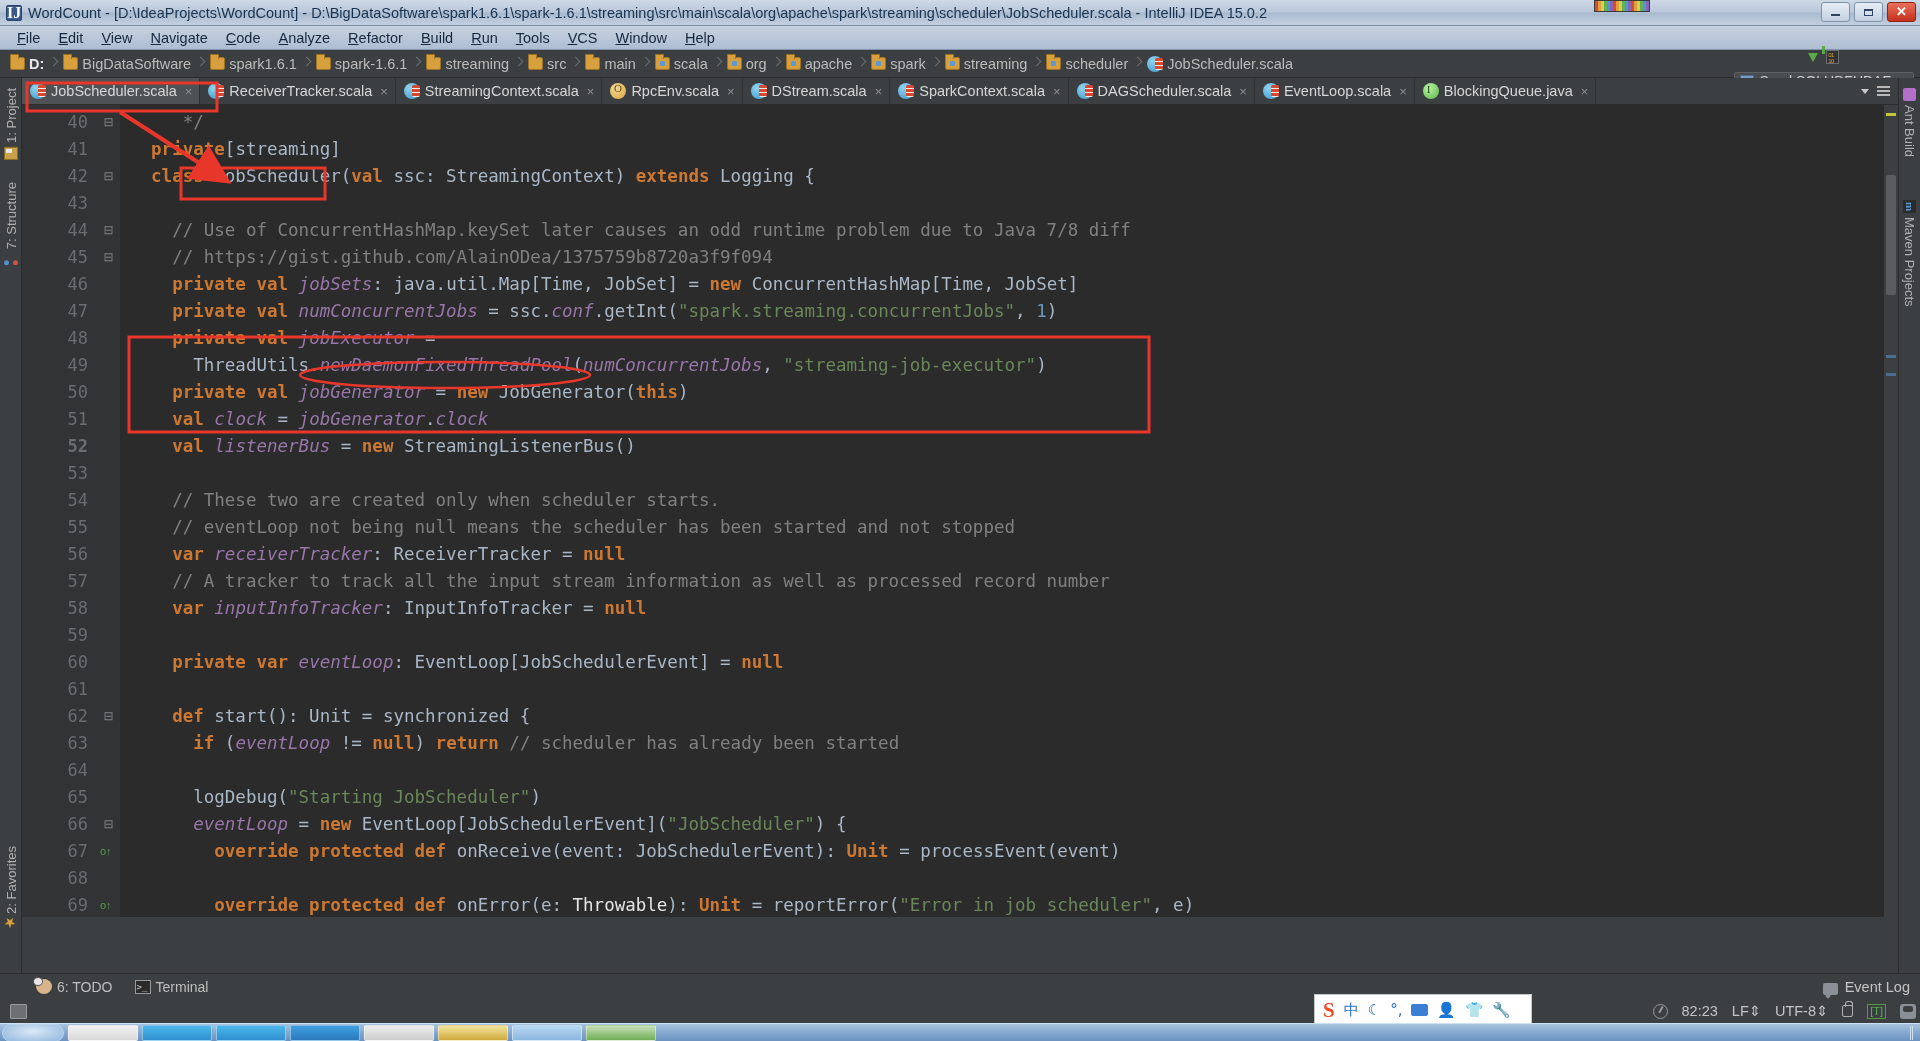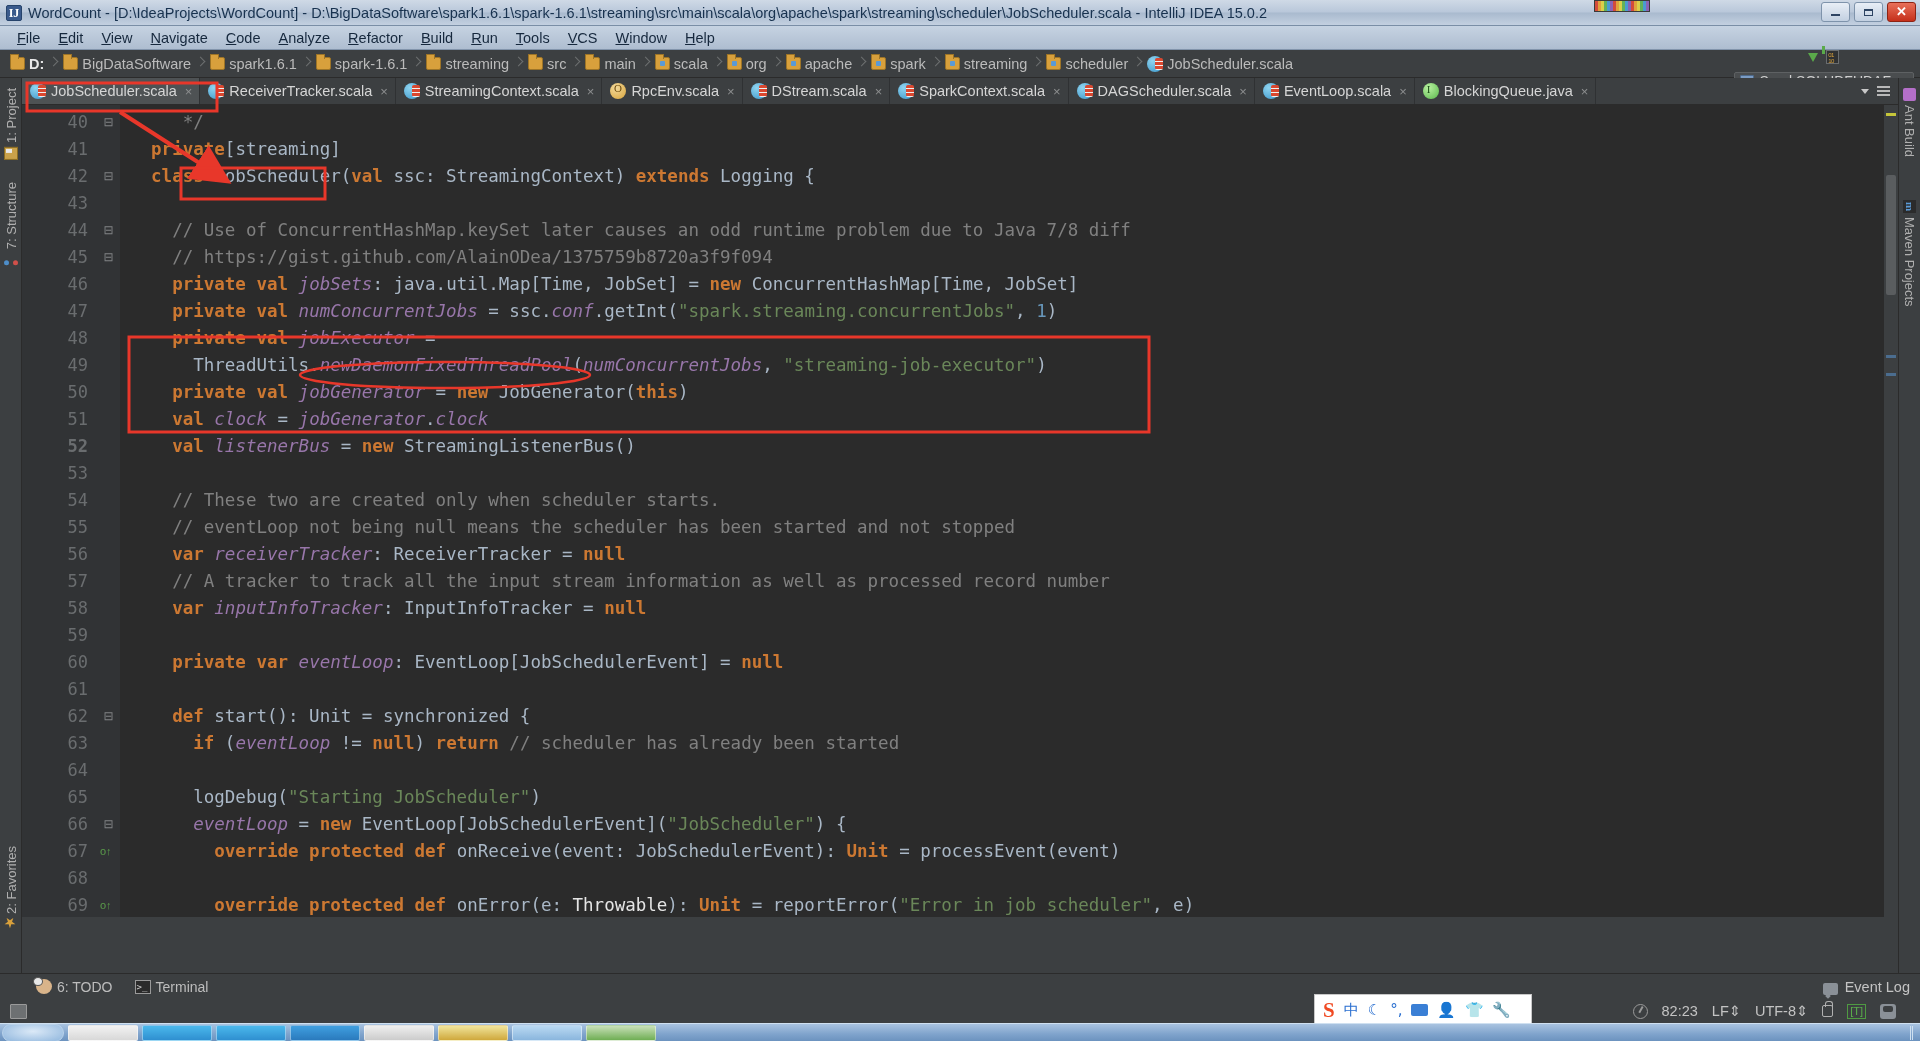--- a/index.html
+++ b/index.html
@@ -15,21 +15,21 @@
   
   .titlebar {
     position: absolute; left: 0; top: 0; width: 1920px; height: 26px;
     background: linear-gradient(to bottom, #cfd9e6 0%, #b9c7da 48%, #a9bace 52%, #c3d0e0 100%);
     border-bottom: 1px solid #7a8ea6;
     display: flex; align-items: center;
   }
   .tb-icon {
     width: 16px; height: 16px; margin-left: 6px; margin-right: 6px;
     background: #3a5a8c; border: 1px solid #26436b; border-radius: 2px;
-    color: #fff; font-size: 12px; line-height: 14px; text-align: center;
+    color: #fff; font-size: 16px; line-height: 14px; text-align: center;
     font-family: "Liberation Serif", serif; font-weight: bold;
   }
   .tb-title {
     font-size: 14.5px; color: #18324f; white-space: nowrap;
     font-family: "Liberation Sans", sans-serif;
   }
   .tb-rainbow {
     position: absolute; left: 1594px; top: 0px; width: 56px; height: 12px;
     background: repeating-linear-gradient(to right,
        #d34b3b 0px, #d34b3b 3px, #e0a13c 3px, #e0a13c 6px,
@@ -261,21 +261,21 @@
 
   
   .statusbar {
     position: absolute; left: 0; top: 999px; width: 1920px; height: 24px;
     background: #3c3f41; display: flex; align-items: center;
   }
   .sb-left-ico {
     width: 17px; height: 15px; margin-left: 10px;
     border: 1px solid #9a9a9a; background: #6d7072; border-radius: 1px;
   }
-  .statusbar-right { margin-left: auto; display: flex; align-items: center; gap: 14px; padding-right: 24px; }
+  .statusbar-right { margin-left: auto; display: flex; align-items: center; gap: 14px; padding-right: 4px; }
   .sb-txt { font-size: 14.5px; color: #c3c3c3; white-space: nowrap; }
   .sb-circ { width:15px;height:15px;border:1.5px solid #9a9a9a;border-radius:50%;position:relative; }
   .sb-circ::after{content:"";position:absolute;left:6px;top:1px;width:1.5px;height:7px;background:#9a9a9a;transform:rotate(30deg);}
   .sb-lock { width:11px;height:12px;border:1.5px solid #b0b0b0;border-radius:2px;position:relative; }
   .sb-lock::before{content:"";position:absolute;left:2px;top:-5px;width:6px;height:5px;border:1.5px solid #b0b0b0;border-bottom:none;border-radius:3px 3px 0 0;}
   .sb-tbox { border:1.5px solid #4f9a42; color:#5bb04c; font-size:11px; padding:0 2px; line-height:13px; font-family:"Liberation Sans",sans-serif;}
   .sb-face { width:16px;height:15px;border-radius:3px;background:#8a9097;position:relative; }
   .sb-face::after{content:"";position:absolute;left:3px;top:2px;width:10px;height:6px;background:#3c3f41;border-radius:2px;}
 
   

